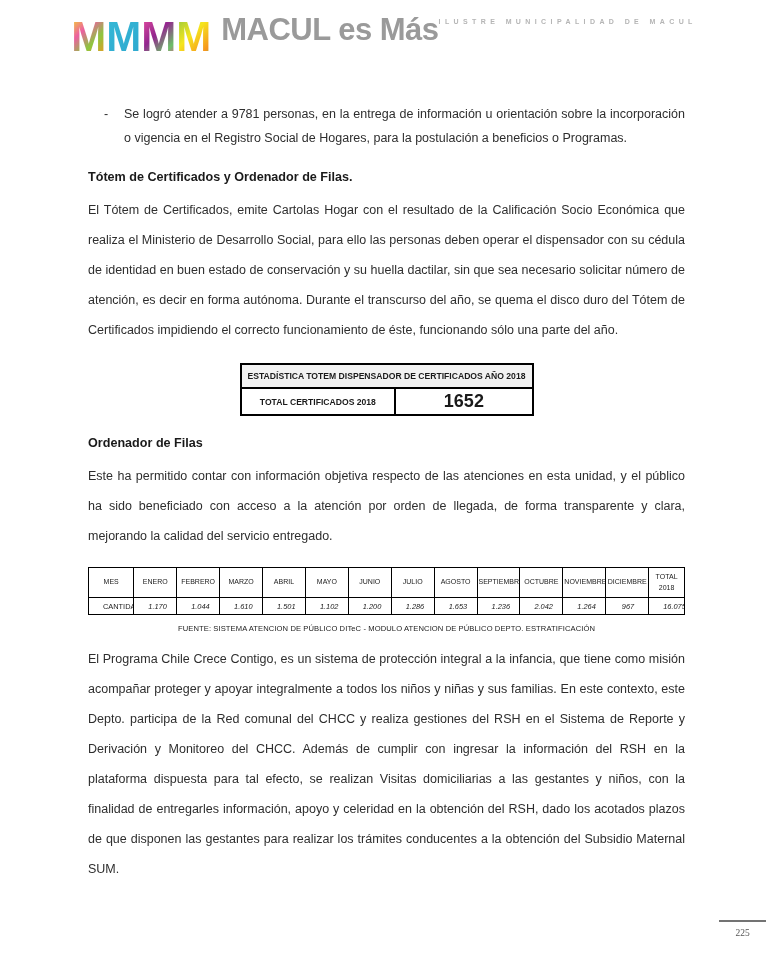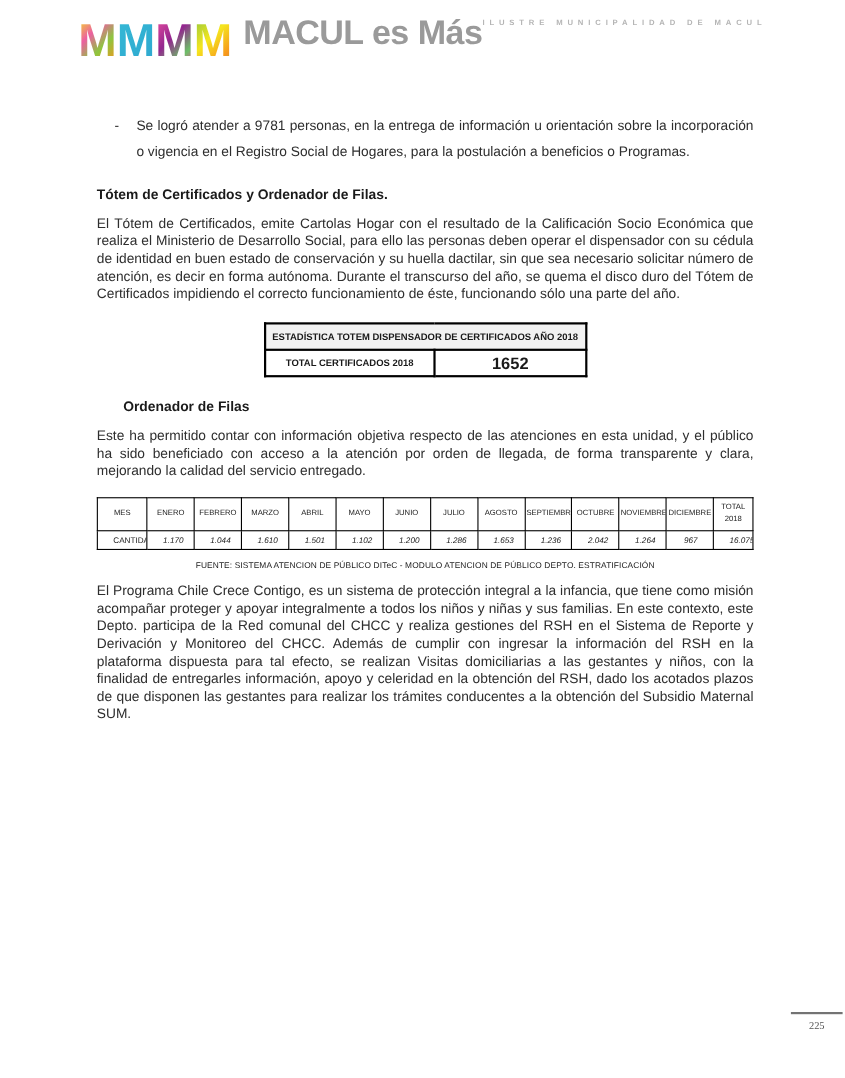--- a/index.html
+++ b/index.html
@@ -78,21 +78,21 @@
 
   h2.sec-heading {
     font-size: 12.6px;
     font-weight: 700;
     color: #1a1a1a;
     margin-top: 20px;
   }
   p.body-par {
     margin-top: 11px;
     font-size: 12.5px;
-    line-height: 16px;
+    line-height: 30px;
     text-align: justify;
   }
 
   
   table.cert-table {
     border-collapse: collapse;
     margin: 18px auto 0 auto;
     width: 294px;
     border: 2px solid #000;
   }
@@ -110,27 +110,27 @@
     color: #1a1a1a;
   }
   table.cert-table td.cert-label {
     font-size: 8.6px;
     font-weight: 700;
     padding: 6px 8px;
     width: 53%;
     text-align: center;
   }
   table.cert-table td.cert-value {
-    font-size: 15px;
+    font-size: 18px;
     font-weight: 700;
     text-align: center;
     padding: 2px 4px;
   }
 
-  .gap-ordenador { margin-top: 40px; margin-left: 24px; }
+  .gap-ordenador { margin-top: 40px; }
   .gap-rsh { margin-top: 44px; }
 
   
   table.month-table {
     border-collapse: collapse;
     table-layout: fixed;
     width: 100%;
     margin-top: 16px;
   }
   table.month-table th, table.month-table td {

